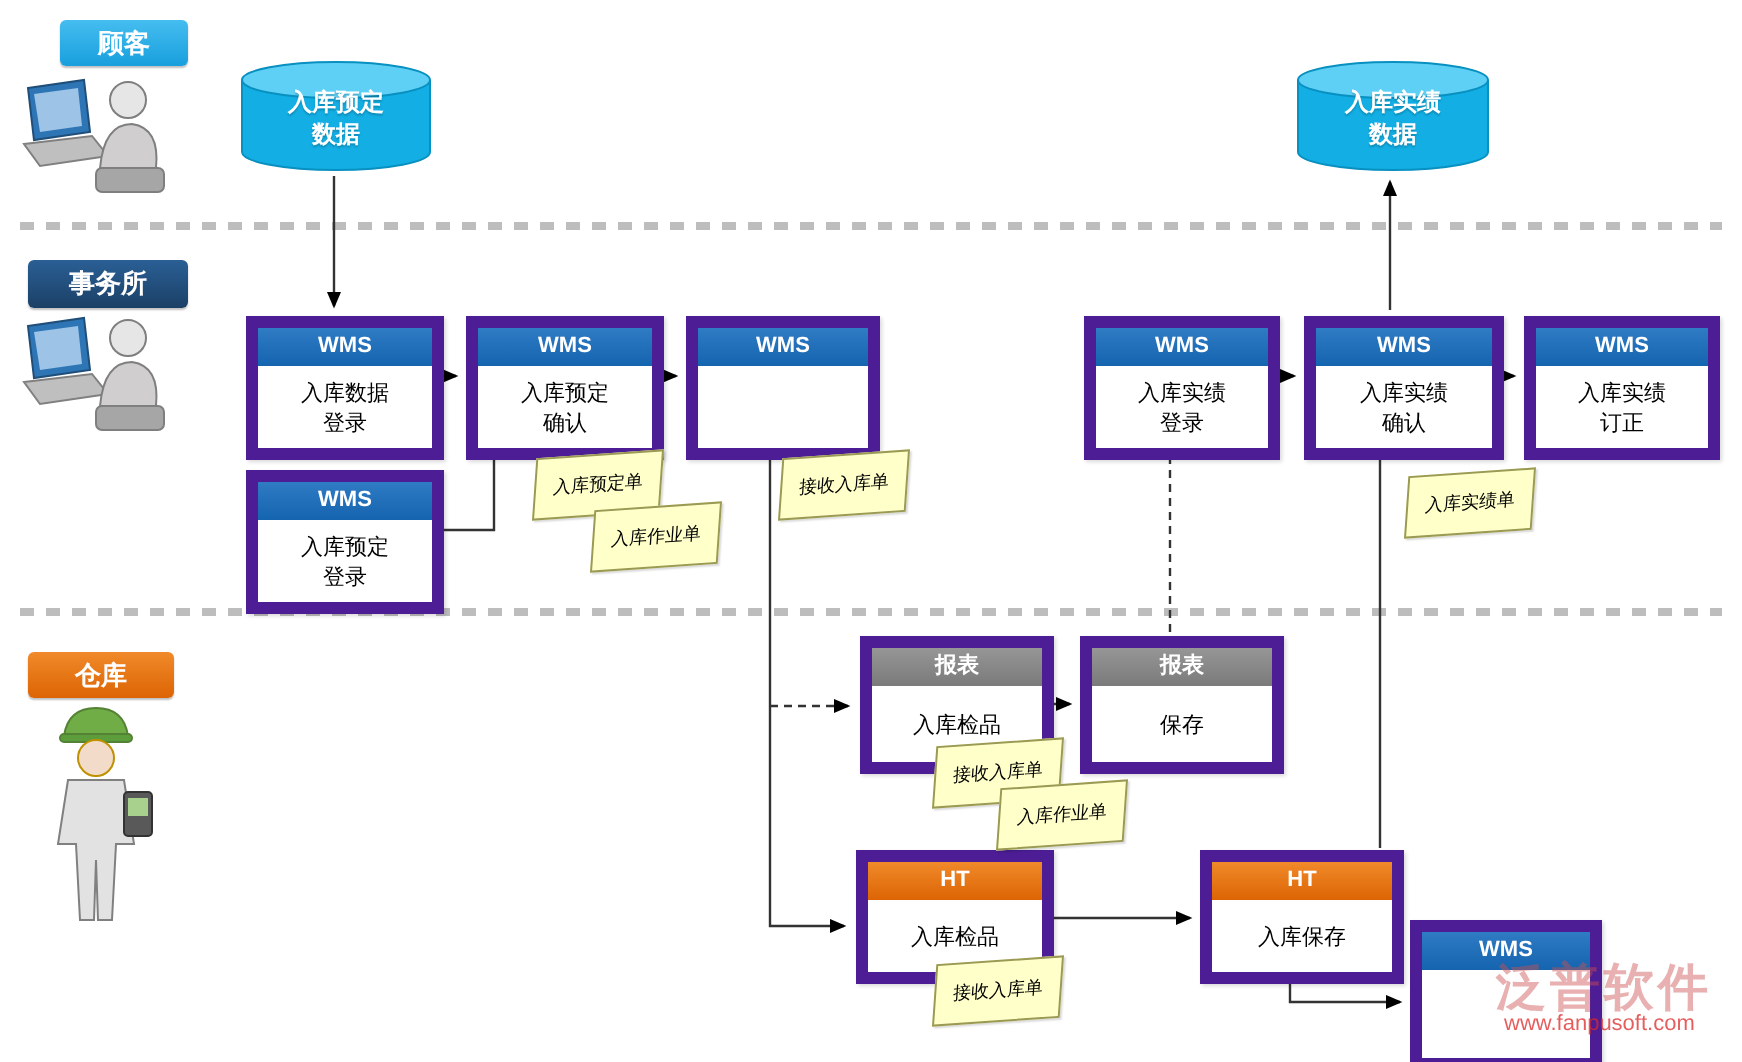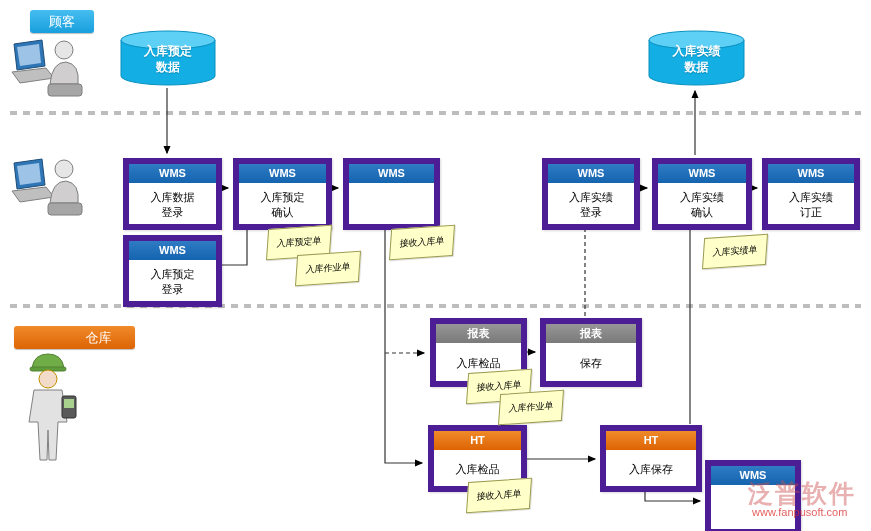--- a/index.html
+++ b/index.html
@@ -8,25 +8,25 @@
     font-family:"Liberation Sans","DejaVu Sans",sans-serif;color:#000;
   }
   
   .lane-sep{
     position:absolute;left:10px;width:851px;height:4px;
     background:repeating-linear-gradient(90deg,#bdbdbd 0 7px,transparent 7px 13px);
   }
   
   .badge{
     position:absolute;height:23px;line-height:23px;text-align:center;color:#fff;
-    font-weight:normal;font-size:13px;border-radius:3px;box-shadow:0 1px 1px rgba(0,0,0,.25);
+    font-weight:bold;font-size:13px;border-radius:3px;box-shadow:0 1px 1px rgba(0,0,0,.25);
   }
   .badge-customer{left:30px;top:10px;width:64px;background:linear-gradient(#45bdf0,#189fdd);}
   .badge-office{left:14px;top:130px;width:80px;height:24px;line-height:24px;background:linear-gradient(#2a5f95,#1b4066);}
-  .badge-warehouse{left:14px;top:326px;width:73px;background:linear-gradient(#f08a2a,#dd6404);padding-left:48px;}
+  .badge-warehouse{left:14px;top:326px;width:73px;background:linear-gradient(#f08a2a,#dd6404);}
   
   .pbox{position:absolute;background:#fff;border:6px solid #4c1d95;z-index:2;box-shadow:1px 1px 2px rgba(0,0,0,.15);}
   .pbox .hd{height:19px;line-height:19px;text-align:center;color:#fff;font-weight:bold;font-size:11px;}
   .hd-wms{background:linear-gradient(#2f7bc4,#1564af);}
   .hd-report{background:linear-gradient(#969696,#7a7a7a);}
   .hd-ht{background:linear-gradient(#f08a2a,#dd6404);}
   .pbox .bd{
     height:calc(100% - 19px);display:flex;align-items:center;justify-content:center;
     text-align:center;font-size:11px;white-space:pre-line;line-height:1.35;padding:1px;
   }
@@ -54,20 +54,21 @@
 </style>
 </head>
 <body>
 
 <div id="stage">
 
   <div class="lane-sep" style="top:111px"></div>
   <div class="lane-sep" style="top:304px"></div>
 
   <div class="badge badge-customer">顾客</div>
+  <div class="badge badge-office">事务所</div>
   <div class="badge badge-warehouse">仓库</div>
 
   <svg class="clip" style="left:8px;top:36px" width="78" height="66" viewBox="0 0 78 66">
     <polygon points="6,8 34,4 37,30 9,34" fill="#2E75B6" stroke="#1F4E79"></polygon>
     <polygon points="9,11 31,8 33,27 12,30" fill="#9DC3E6"></polygon>
     <polygon points="4,36 38,32 46,42 12,47" fill="#BFBFBF" stroke="#808080"></polygon>
     <circle cx="56" cy="14" r="9" fill="#E7E6E6" stroke="#7F7F7F"></circle>
     <path d="M42,48 Q44,26 58,26 Q72,28 70,48 Z" fill="#D0CECE" stroke="#7F7F7F"></path>
     <rect x="40" y="48" width="34" height="12" rx="3" fill="#A6A6A6" stroke="#7F7F7F"></rect>
   </svg>

